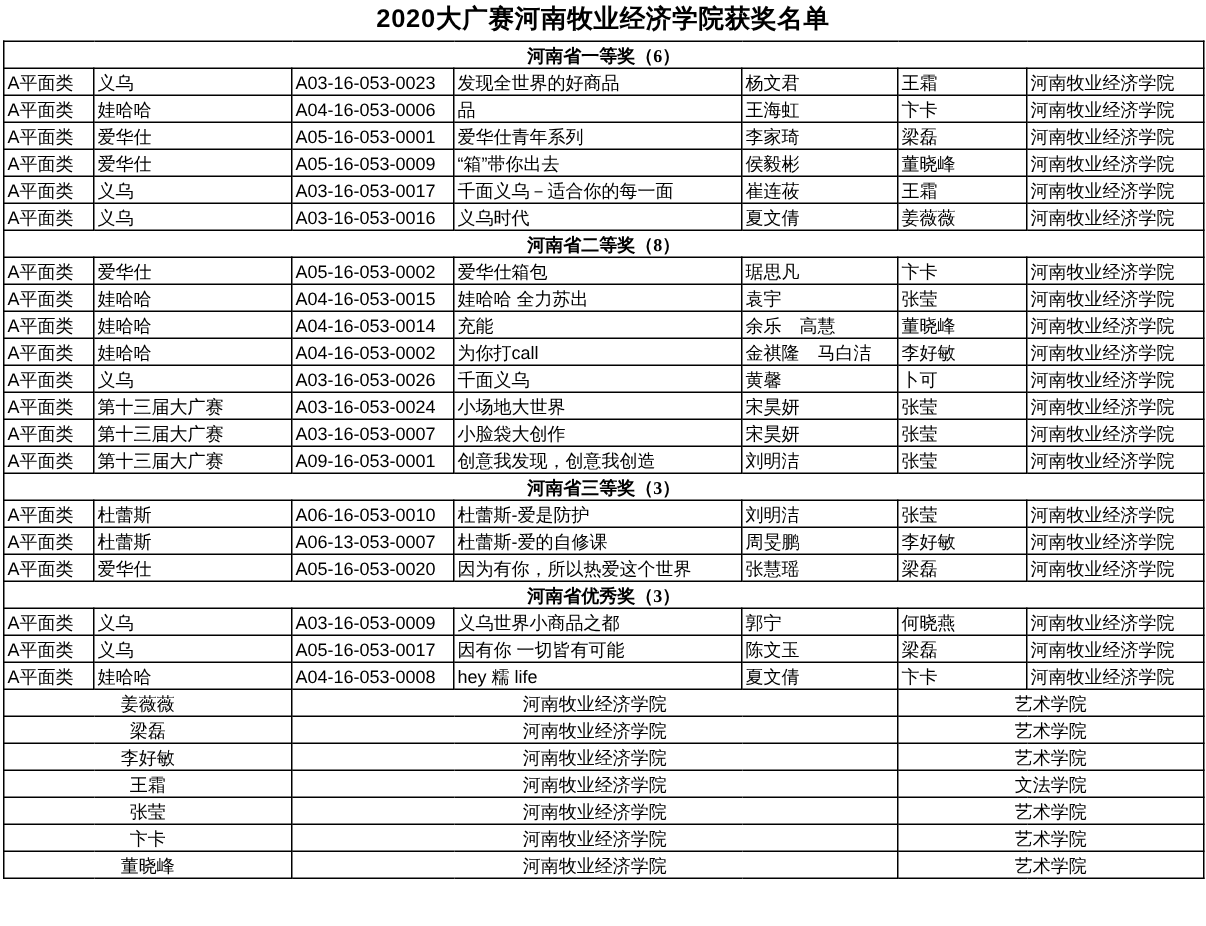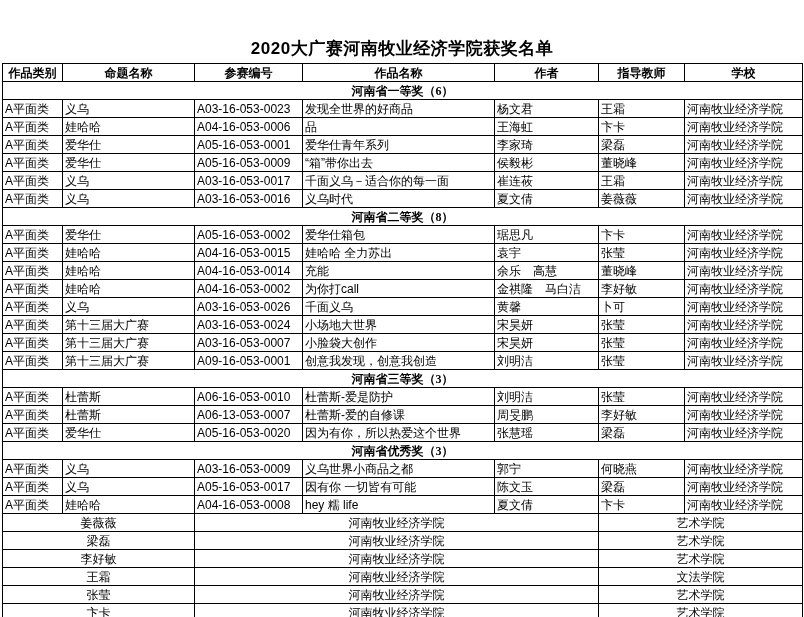--- a/index.html
+++ b/index.html
@@ -13,21 +13,20 @@
     font-family: "Liberation Sans", sans-serif;
     font-size: 12px;
     color: #000;
     overflow: hidden;
   }
   .page {
     width: 804px;
     height: 539px;
     position: relative;
     box-sizing: border-box;
-    margin-top: 36px;
   }
   .title {
     text-align: center;
     font-size: 17px;
     font-weight: bold;
     letter-spacing: 0.5px;
     padding: 3px 0 4px 0;
     line-height: 20px;
   }
   table.awards {
@@ -86,29 +85,20 @@
     <colgroup>
       <col class="c1">
         <col class="c2">
         <col class="c3">
         <col class="c4">
         <col class="c5">
         <col class="c6">
         <col class="c7">
     </colgroup>
     <tbody>
-      <tr class="hdr">
-        <td>作品类别</td>
-        <td>命题名称</td>
-        <td>参赛编号</td>
-        <td>作品名称</td>
-        <td>作者</td>
-        <td>指导教师</td>
-        <td>学校</td>
-      </tr>
 
       <tr class="section">
         <td colspan="7">河南省一等奖（6）</td>
       </tr>
       <tr>
         <td class="cell-left">A平面类</td>
         <td class="cell-left">义乌</td>
         <td class="cell-left">A03-16-053-0023</td>
         <td class="cell-left">发现全世界的好商品</td>
         <td class="cell-left">杨文君</td>

